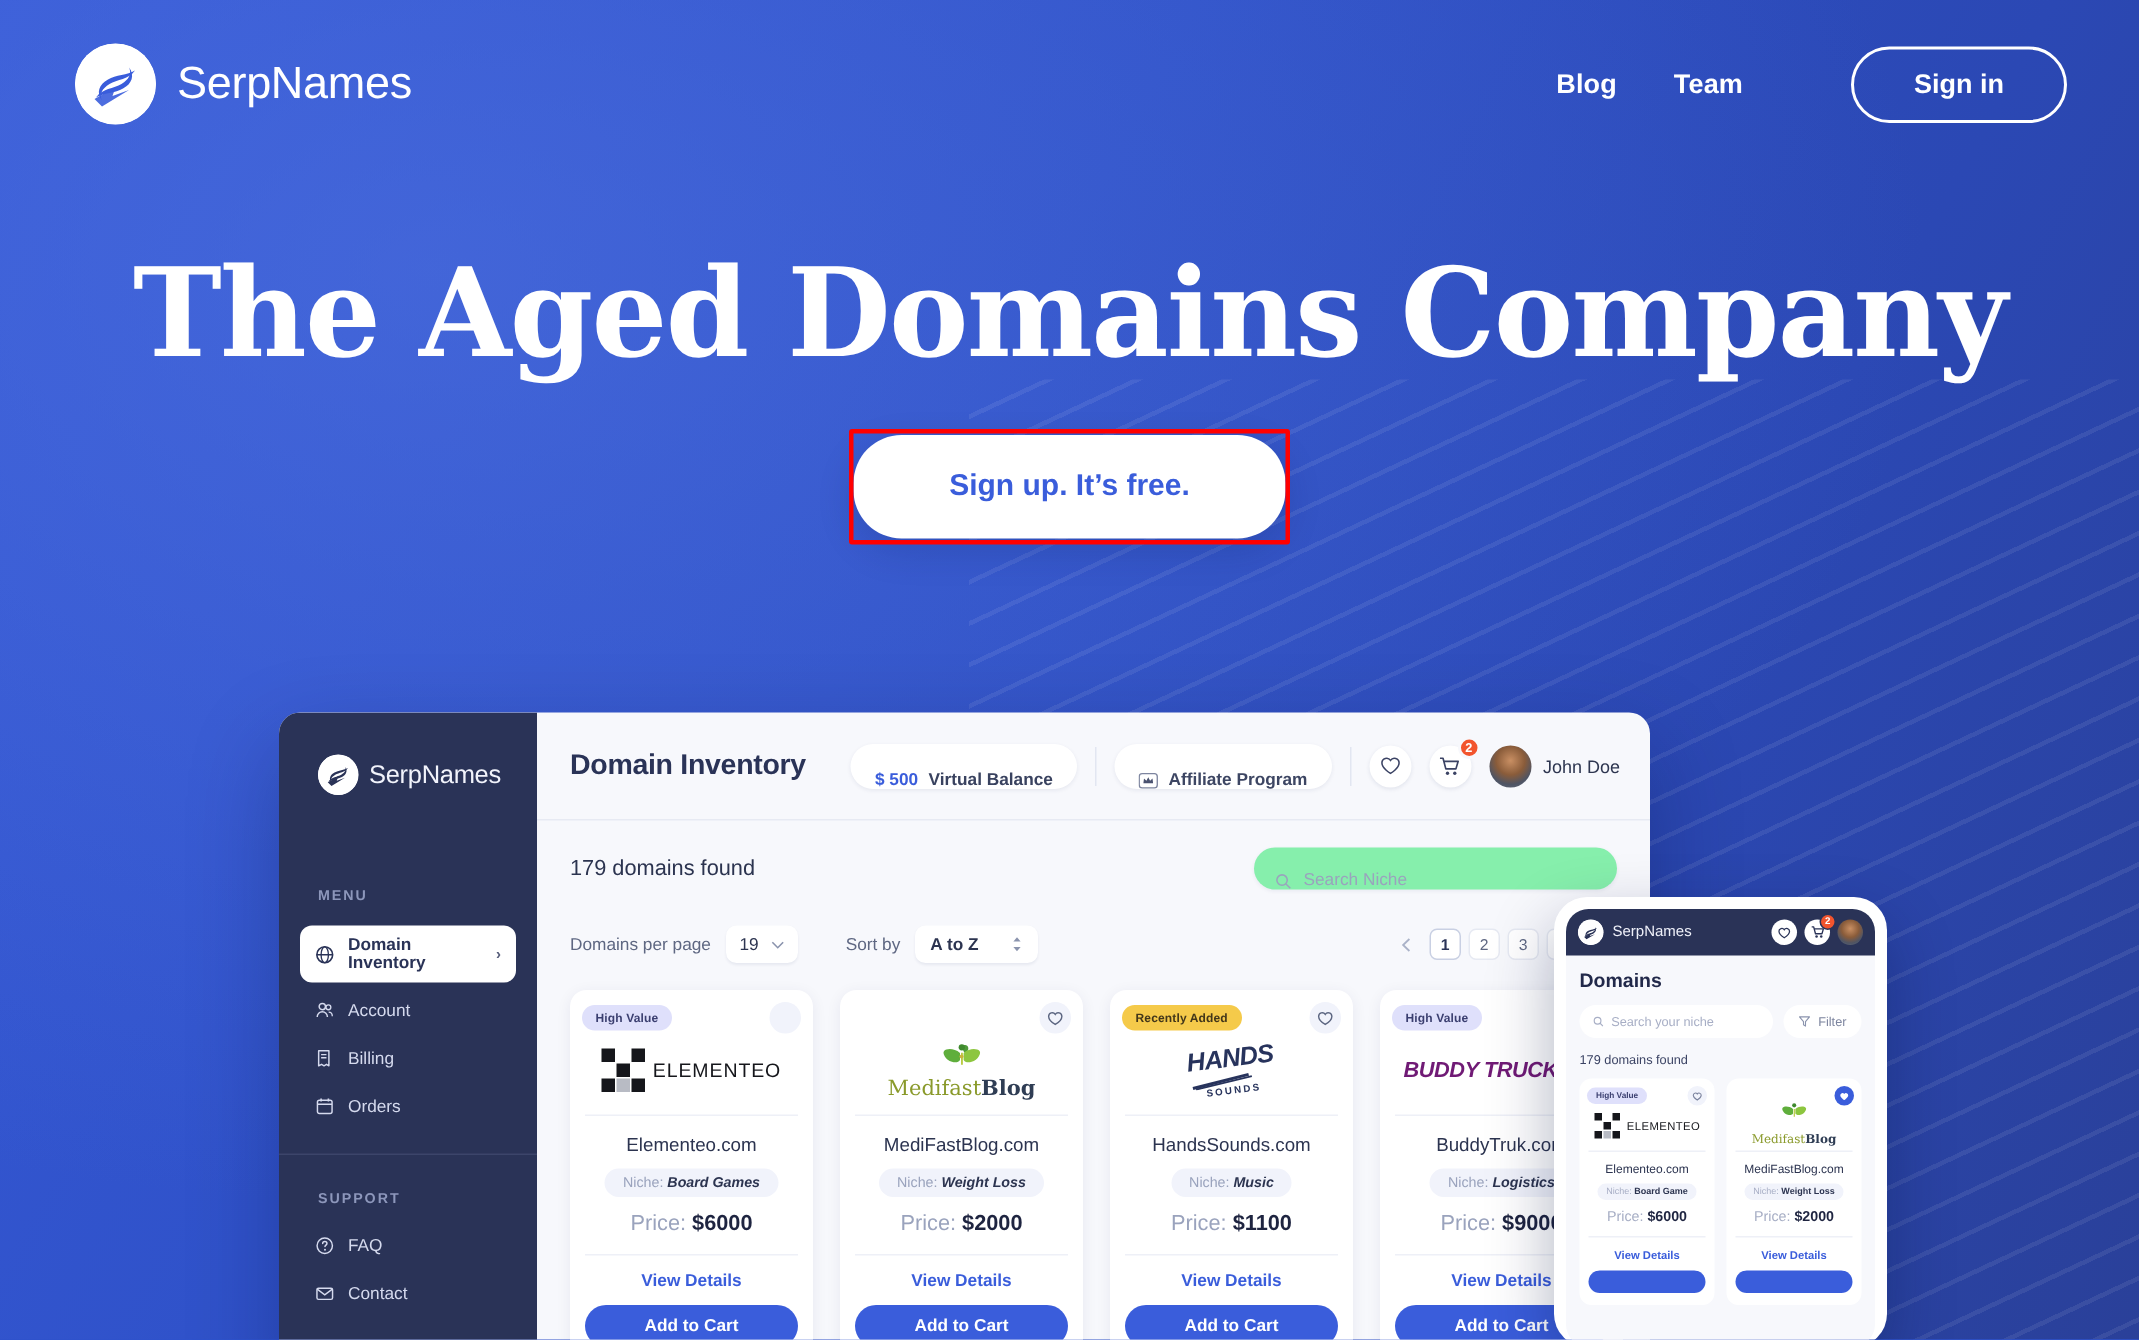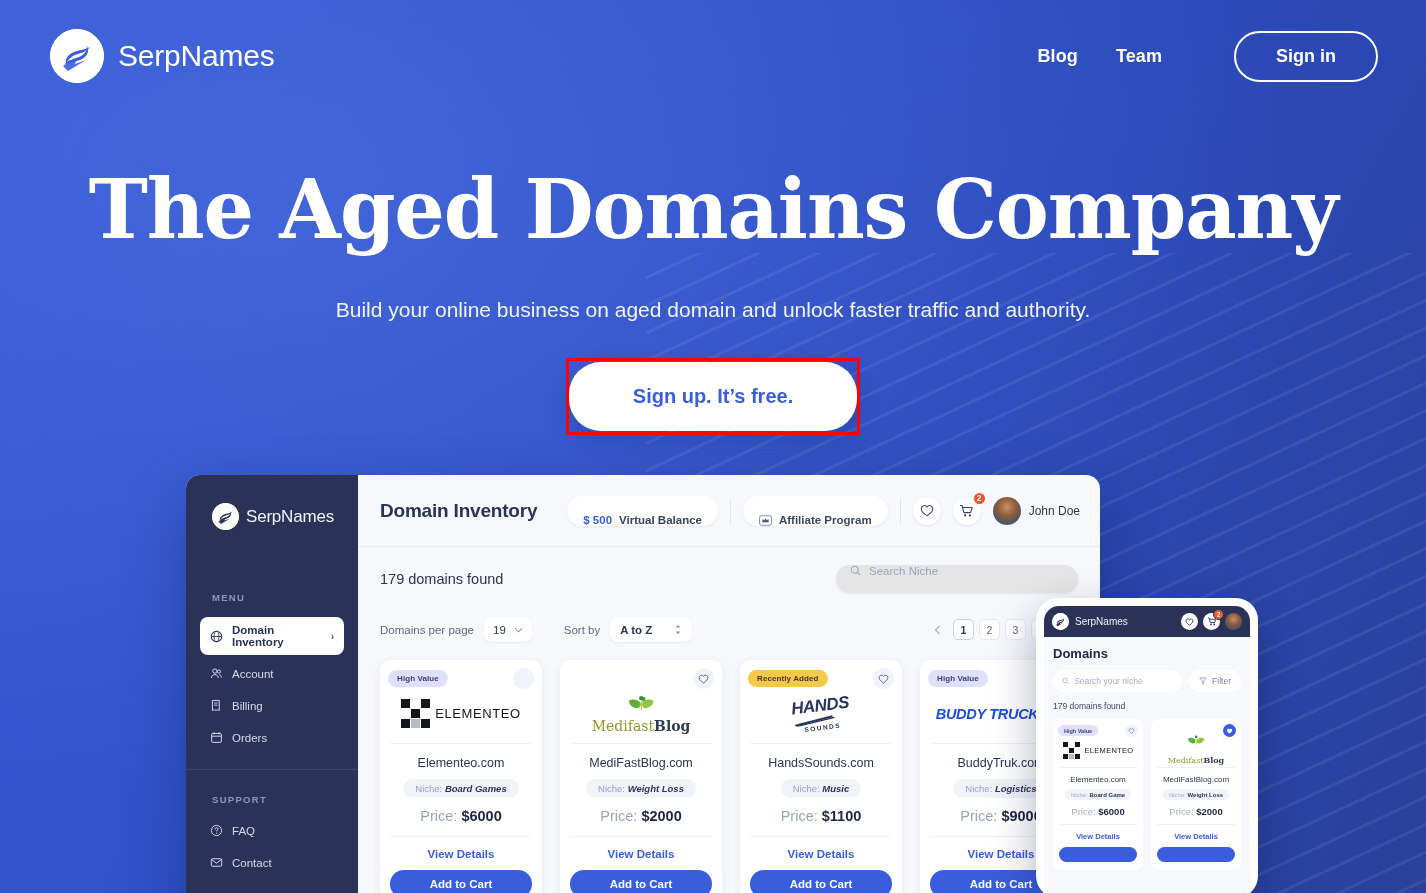--- a/index.html
+++ b/index.html
@@ -163,21 +163,21 @@
     background: radial-gradient(circle at 50% 36%, #c98f63 0%, #8a5c3a 42%, #4e5464 70%, #6a7080 100%);
     flex: none;
   }
   .user-name { font-size: 12px; color: #2e3650; font-weight: 400; }
 
   .dash-body { flex: 1; padding: 18px 22px 0 22px; min-height: 0; }
   .found-row { display: flex; align-items: center; }
   .found-text { font-size: 14.5px; color: #2c3450; font-weight: 400; }
   .search-box {
     margin-left: auto; width: 242px; height: 28px; border-radius: 16px;
-    background: #e5e5e5; display: flex; align-items: flex-start; gap: 8px; padding: 0 14px;
+    background: #86efac; display: flex; align-items: flex-end; gap: 8px; padding: 0 14px;
     box-shadow: 0 1px 3px rgba(20,35,90,0.07);
   }
   .search-box input {
     border: none; outline: none; background: transparent; flex: 1;
     font-family: inherit; font-size: 11.5px; color: #3b4karma;
     color: #404a68;
   }
   .search-box input::placeholder { color: #9aa3bd; }
 
   .filter-row { display: flex; align-items: center; margin-top: 24px; gap: 10px; }
@@ -250,21 +250,21 @@
   .checker i.e { background: transparent; }
   .elm-text { font-size: 13px; letter-spacing: 0.6px; color: #15161b; font-family: "Liberation Sans", sans-serif; font-weight: 400; }
   .logo-medifast { text-align: center; line-height: 1; }
   .medi-text { font-family: "DejaVu Serif", serif; font-size: 14px; }
   .medi-text .a { color: #8a9a2b; }
   .medi-text .b { color: #2f3d54; font-weight: 700; }
   .logo-hands { text-align: center; transform: rotate(-7deg); }
   .hands-t { font-size: 17px; font-weight: 700; font-style: italic; color: #27335c; letter-spacing: -0.5px; }
   .hands-s { font-size: 6.5px; font-weight: 700; color: #27335c; letter-spacing: 1.5px; }
   .logo-buddy {
-    font-size: 14.5px; font-weight: 700; font-style: italic; color: #1d4ed8;
+    font-size: 14.5px; font-weight: 700; font-style: italic; color: #701a75;
     letter-spacing: -0.3px; white-space: nowrap;
   }
 
   
   .phone {
     position: absolute; left: 1036px; top: 598px; width: 222px; height: 300px;
     background: #ffffff; border-radius: 22px; padding: 8px 8px 0 8px;
     box-shadow: 0 18px 45px rgba(5,15,60,0.32);
     z-index: 7;
   }
@@ -350,21 +350,20 @@
   </div>
   <nav class="nav">
     <a class="nav-link" href="#">Blog</a>
     <a class="nav-link" href="#">Team</a>
     <button class="signin-btn">Sign in</button>
   </nav>
 </header>
 
 <section class="hero">
   <h1 class="hero-title">The Aged Domains Company</h1>
-  <p class="hero-sub">Build your online business on aged domain and unlock faster traffic and authority.</p>
   <div class="cta-wrap">
     <button class="cta-btn">Sign up. It’s free.</button>
     <span class="cta-highlight"></span>
   </div>
 </section>
 
 <div class="dashboard">
 
   <aside class="dash-sidebar">
     <div class="dash-brand">

